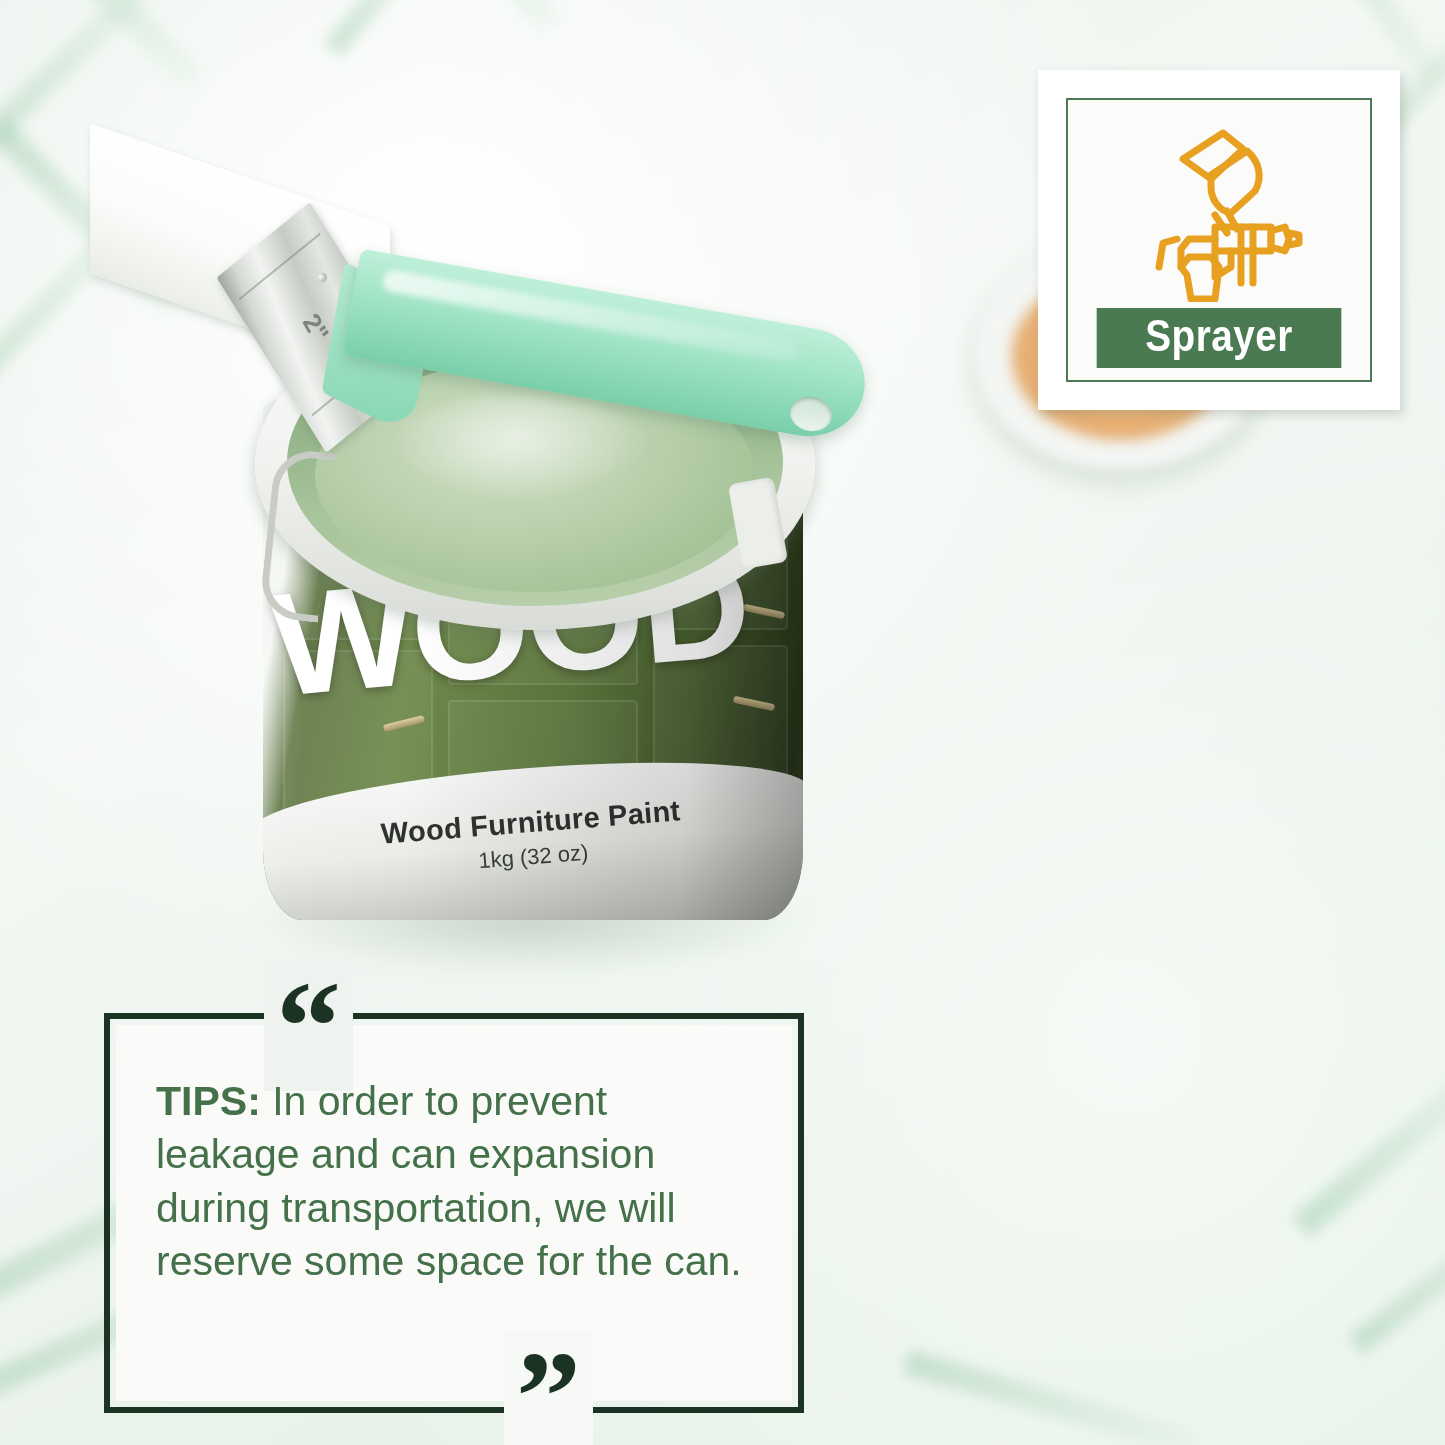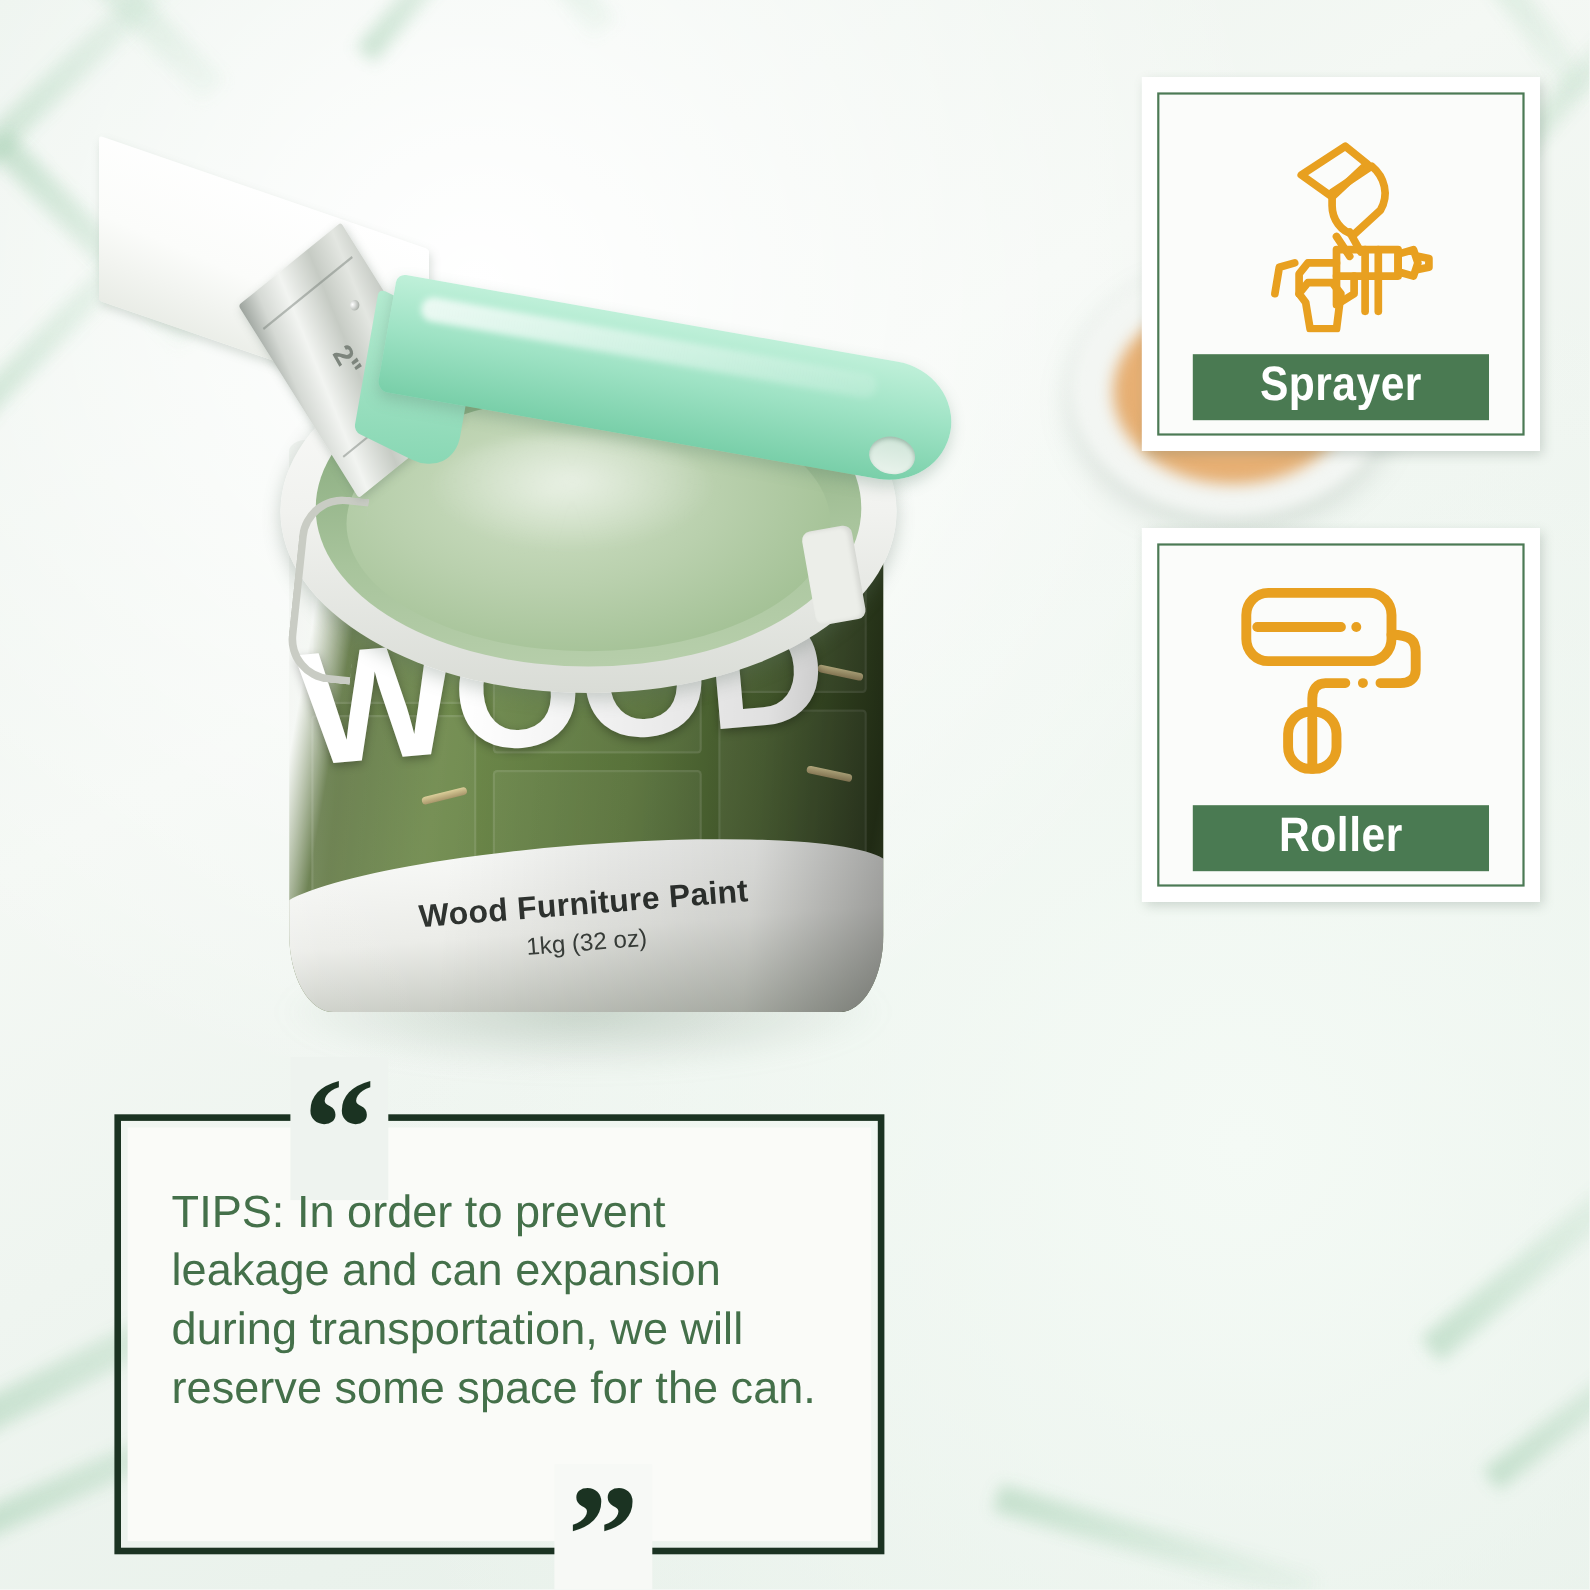--- a/index.html
+++ b/index.html
@@ -310,21 +310,21 @@
   
   .cards {
     position: absolute;
     left: 1038px; top: 70px;
     width: 362px;
   }
   .method-card {
     width: 362px;
     height: 340px;
     background: #ffffff;
-    padding: 14px;
+    padding: 28px;
     margin-bottom: 70px;
     box-shadow: 3px 4px 10px rgba(110,130,115,.30);
   }
   .card-inner {
     width: 100%; height: 100%;
     border: 2px solid #4c7a55;
     background: #fbfcfa;
     display: flex;
     flex-direction: column;
     align-items: center;
@@ -373,21 +373,21 @@
   }
   .tips-text {
     position: absolute;
     left: 52px; top: 62px;
     width: 598px;
     color: #44704a;
     font-size: 41px;
     line-height: 1.30;
     font-family: "Liberation Sans", sans-serif;
   }
-  .tips-text b { font-weight: normal; }
+  .tips-text b { font-weight: bold; }
   .quote-open, .quote-close {
     position: absolute;
     color: #1b3322;
     font-family: "Liberation Serif", serif;
     font-weight: bold;
     font-size: 130px;
     line-height: 1;
     background: #eef3ef;
     padding: 0 12px;
   }
@@ -500,37 +500,20 @@
             <path d="M58 122 L44 126 L40 150"></path>
             <path d="M122 110 L122 166"></path>
             <path d="M134 110 L134 166"></path>
           </svg>
         </div>
         <div class="card-label">Sprayer</div>
       </div>
     </div>
 
 
-    <div class="method-card">
-      <div class="card-inner">
-        <div class="card-icon">
-          <svg width="200" height="180" viewBox="0 0 200 180" fill="none" stroke="#e8a020" stroke-width="9" stroke-linecap="round" stroke-linejoin="round">
-            <rect x="14" y="10" width="132" height="62" rx="20"></rect>
-            <path d="M24 41 L100 41"></path>
-            <circle cx="114" cy="41" r="4.5" fill="#e8a020" stroke="none"></circle>
-            <path d="M146 48 C164 48 168 54 168 64 L168 80 C168 88 162 92 154 92 L136 92"></path>
-            <circle cx="120" cy="92" r="4.5" fill="#e8a020" stroke="none"></circle>
-            <path d="M104 92 L86 92 C78 92 74 98 74 106 L74 120"></path>
-            <rect x="52" y="118" width="44" height="52" rx="20"></rect>
-            <path d="M74 124 L74 170"></path>
-          </svg>
-        </div>
-        <div class="card-label">Roller</div>
-      </div>
-    </div>
 
   </div>
 
   <div class="tips-wrap">
     <div class="tips-panel"></div>
     <div class="tips-frame">
       <div class="tips-inner-bg"></div>
     </div>
     <div class="quote-open">“</div>
     <div class="tips-text">

